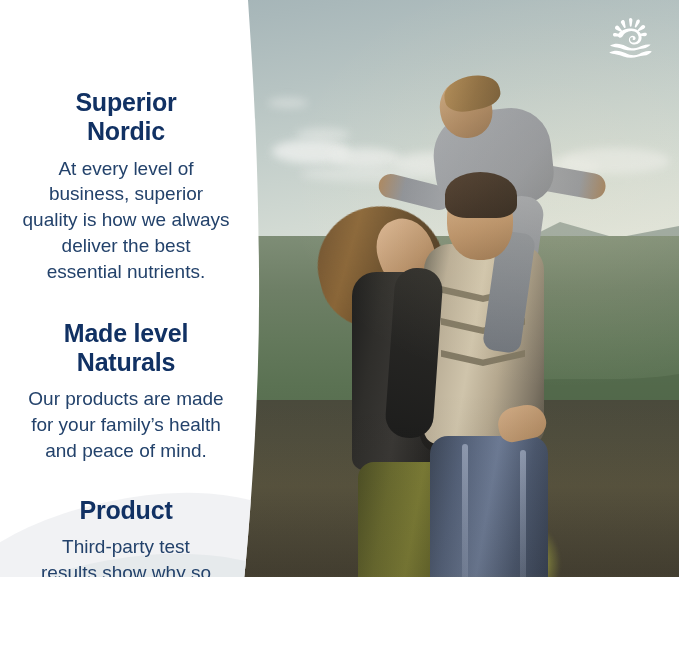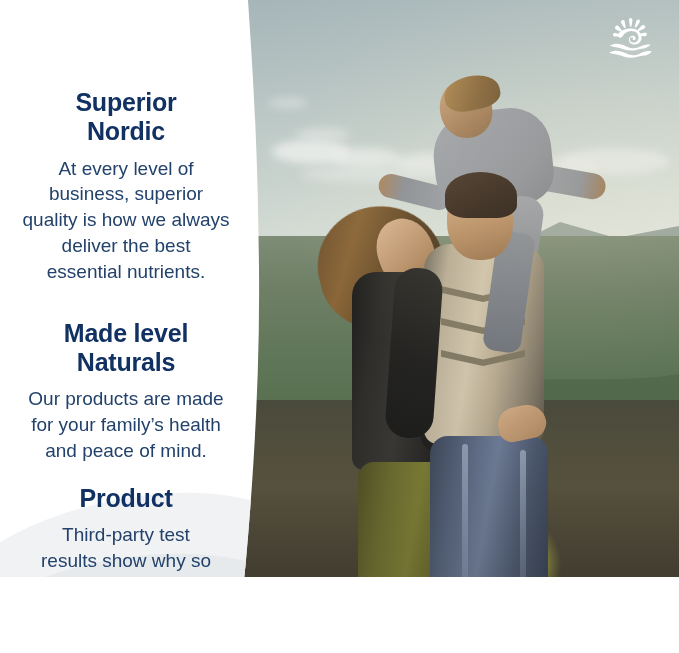--- a/index.html
+++ b/index.html
@@ -331,21 +331,21 @@
     position:absolute;
     left:0; top:0;
     width:252px; height:653px;
     padding-top:88px;
     text-align:center;
   }
 
   .block { width:252px; text-align:center; }
   .block.b1 { margin-top:0; }
   .block.b2 { margin-top:34px; }
-  .block.b3 { margin-top:20px; }
+  .block.b3 { margin-top:32px; }
 
   .heading {
     color:#113163;
     font-size:25px;
     font-weight:bold;
     line-height:1.17;
     letter-spacing:-0.2px;
     padding:0 14px;
   }
   .body {

